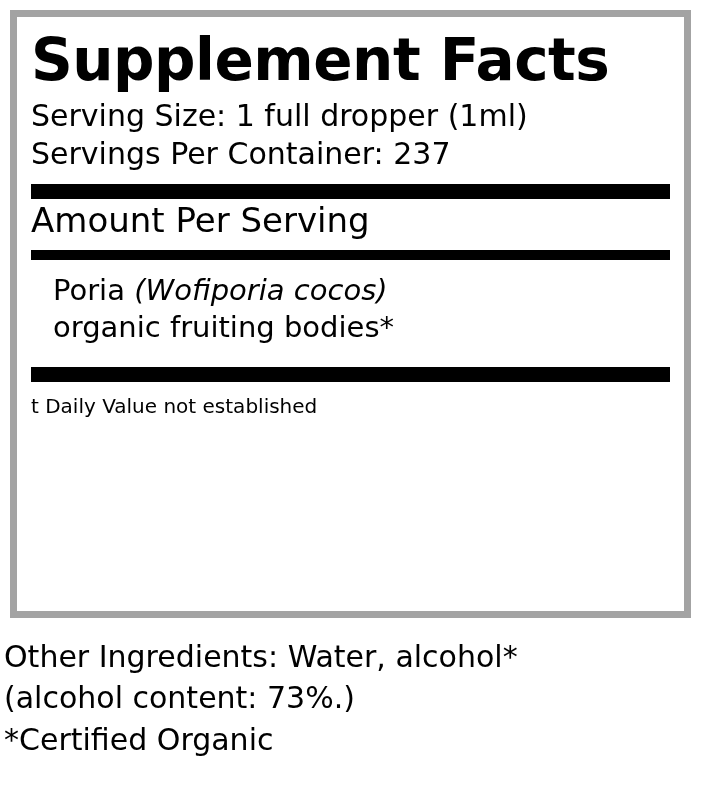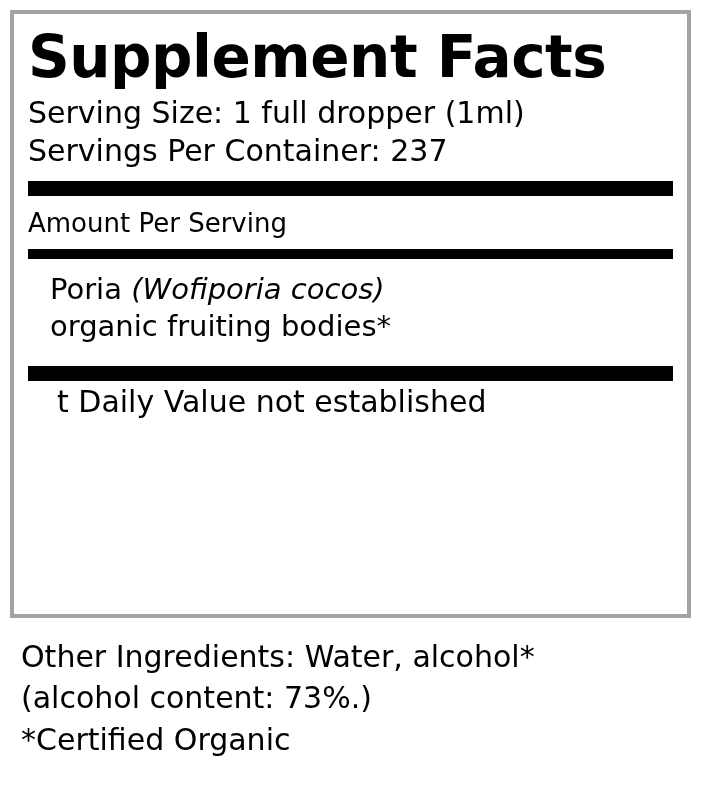--- a/index.html
+++ b/index.html
@@ -22,21 +22,21 @@
   }
 
   
   .panel {
     position: absolute;
     left: 10px;
     top: 10px;
     width: 681px;
     height: 608px;
     box-sizing: border-box;
-    border: 4px solid #a3a3a3;
+    border: 7px solid #a3a3a3;
     background: #ffffff;
     padding: 0 14px;
   }
 
   .sf-title {
     font-size: 58px;
     font-weight: 700;
     letter-spacing: -0.5px;
     line-height: 1.0;
     margin: 14px 0 8px 0;
@@ -55,23 +55,23 @@
     background: #000000;
     margin: 10px 0 0 0;
   }
   .rule-thin {
     height: 5px;
     background: #000000;
     margin: 0;
   }
 
   .amount-line {
-    font-size: 26px;
+    font-size: 34px;
     line-height: 1.0;
-    padding: 14px 0 13px 0;
+    padding: 4px 0 13px 0;
     white-space: nowrap;
   }
 
   .blend-line {
     font-size: 34px;
     line-height: 1.0;
     padding: 15px 0 15px 0;
     white-space: nowrap;
   }
   .dagger-sup {
@@ -86,31 +86,30 @@
     font-size: 29px;
     line-height: 1.3;
     white-space: nowrap;
   }
   .ingredient-line .latin {
     font-style: italic;
     margin-top: 8px;
   }
 
   .footnote-line {
-    font-size: 30px;
+    font-size: 20px;
     line-height: 1.0;
-    padding: 6px 0 0 0;
+    padding: 14px 0 0 0;
     white-space: nowrap;
-    margin-left: 29px;
   }
 
   
   .other {
     position: absolute;
-    left: 21px;
+    left: 4px;
     top: 636px;
     width: 660px;
   }
   .other-line {
     font-size: 30px;
     line-height: 1.38;
     white-space: nowrap;
   }
 </style>
 </head>

